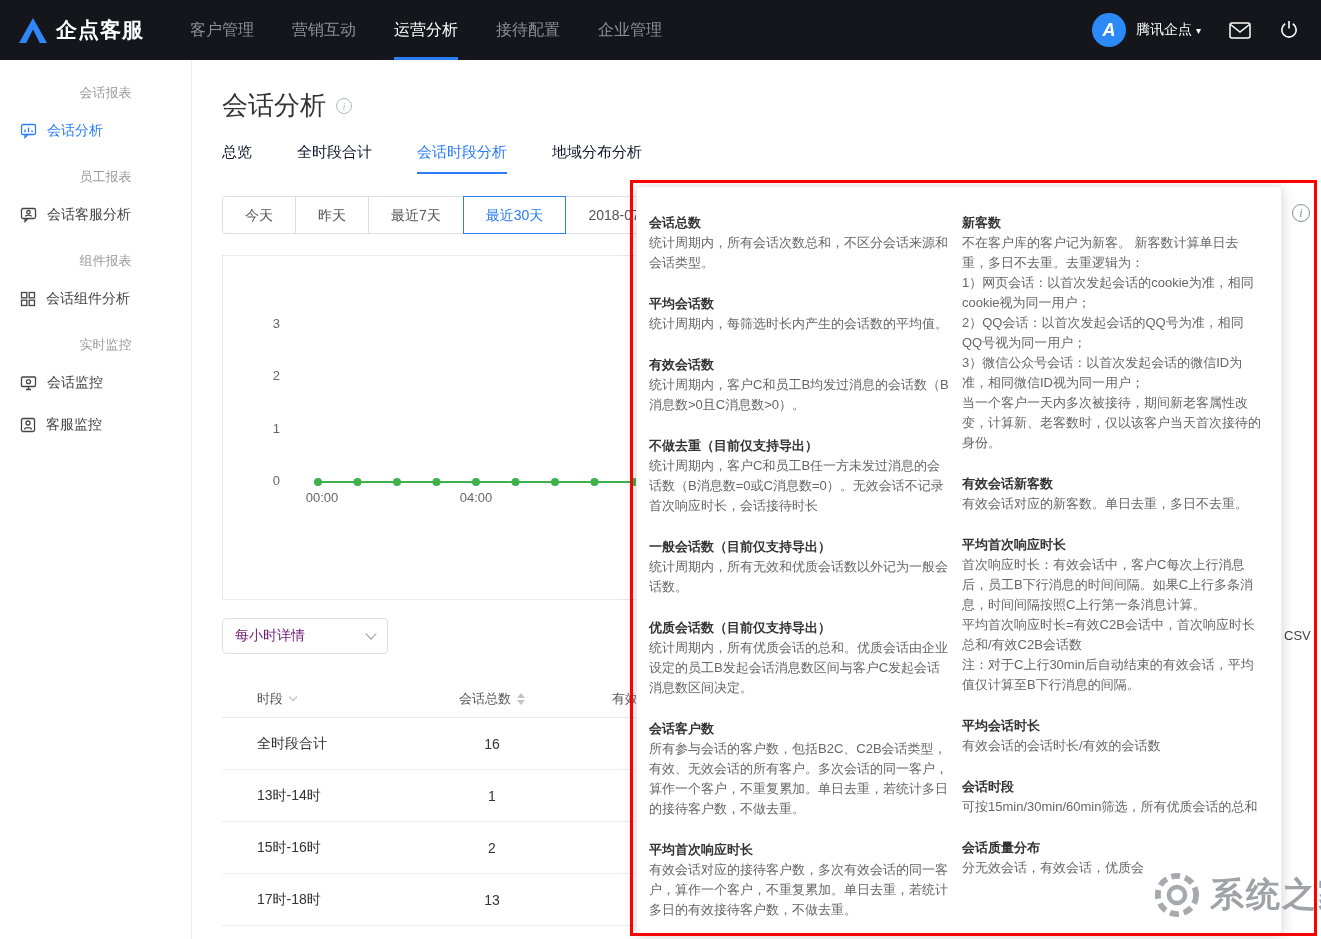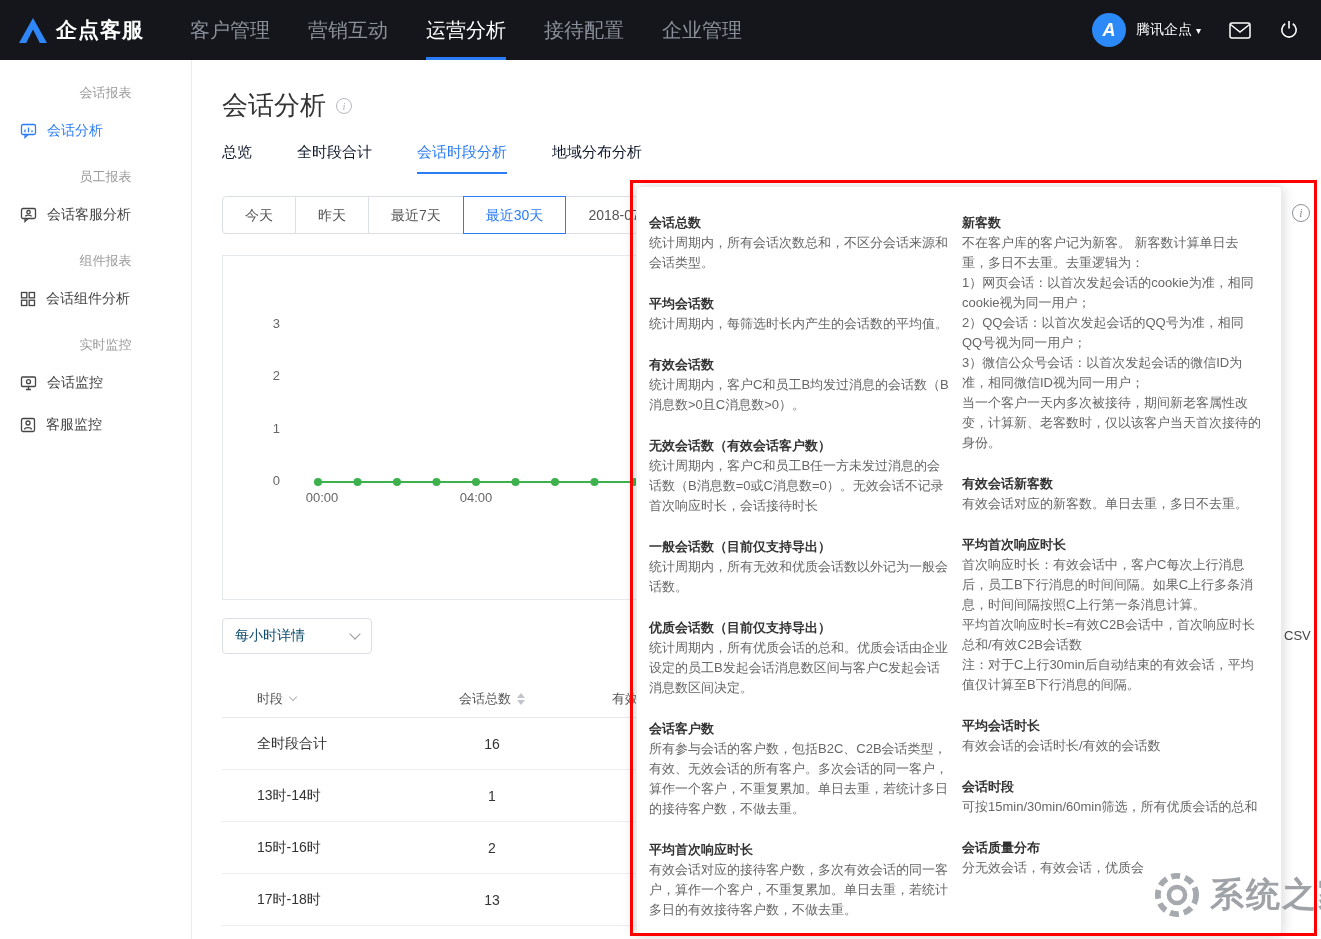--- a/index.html
+++ b/index.html
@@ -6,21 +6,21 @@
   html,body { background:#fff; }
   body { font-family:"Liberation Sans","DejaVu Sans",sans-serif; }
   .page { position:relative; width:1321px; height:939px; background:#fff; overflow:hidden; }
 
   
   .navbar { position:absolute; top:0; left:0; width:1321px; height:60px; background:#14161b;
             display:flex; align-items:center; z-index:5; }
   .brand { display:flex; align-items:center; margin-left:18px; cursor:pointer; }
   .brand-text { color:#fff; font-size:21px; font-weight:bold; margin-left:8px; letter-spacing:1px; }
   .nav-items { display:flex; margin-left:46px; height:60px; }
-  .nav-item { position:relative; height:60px; line-height:60px; margin-right:38px; font-size:20px;
+  .nav-item { position:relative; height:60px; line-height:60px; margin-right:38px; font-size:16px;
               color:#8a8f99; cursor:pointer; }
   .nav-item.active { color:#fff; }
   .nav-item.active::after { content:""; position:absolute; left:0; right:0; bottom:0; height:3px; background:#2b7cf7; }
   .nav-right { margin-left:auto; display:flex; align-items:center; margin-right:22px; }
   .avatar { width:34px; height:34px; border-radius:50%; background:#2b8af7; color:#fff; display:flex;
             align-items:center; justify-content:center; font-weight:bold; font-size:18px; font-style:italic; cursor:pointer; }
   .account-name { color:#fff; font-size:14px; margin:0 4px 0 10px; cursor:pointer; }
   .caret { color:#fff; font-size:10px; }
   .nav-icon { margin-left:28px; cursor:pointer; display:flex; align-items:center; }
 
@@ -52,23 +52,23 @@
   .date-btn.range { width:200px; text-align:left; }
 
   
   .chart-panel { position:absolute; left:222px; top:255px; width:1050px; height:345px;
                  border:1px solid #e6e9ee; z-index:1; background:#fff; }
   .ytick { position:absolute; left:35px; width:22px; text-align:right; font-size:13px; color:#666; }
   .xtick { position:absolute; top:234px; width:44px; text-align:center; font-size:13px; color:#666; }
   #chart-svg { position:absolute; left:0; top:0; }
 
   
-  .interval-select { position:absolute; left:222px; top:618px; width:150px; height:36px; border:1px solid #dcdfe6;
+  .interval-select { position:absolute; left:222px; top:618px; width:166px; height:36px; border:1px solid #dcdfe6;
                      border-radius:4px; display:flex; align-items:center; padding:0 12px; font-size:14px;
-                     color:#0c4a6e; z-index:1; cursor:pointer; background:#fff; }
+                     color:#701a75; z-index:1; cursor:pointer; background:#fff; }
   .chev { width:8px; height:8px; border-right:1.5px solid #999; border-bottom:1.5px solid #999;
           transform:rotate(45deg); margin-left:auto; margin-top:-4px; }
   .export-csv { position:absolute; left:1284px; top:628px; font-size:13px; color:#444; z-index:1; cursor:pointer; }
 
   
   .session-table { position:absolute; left:222px; top:680px; width:1050px; z-index:1; font-size:14px; color:#333; }
   .t-row { display:flex; align-items:center; height:52px; border-bottom:1px solid #eceef2; }
   .t-row.t-head { height:38px; font-size:13px; color:#555; border-bottom:1px solid #e6e9ee; }
   .c1 { width:160px; padding-left:35px; display:flex; align-items:center; }
   .c2 { width:220px; display:flex; align-items:center; justify-content:center; }
@@ -291,21 +291,21 @@
       </div>
       <div class="tt-entry">
         <div class="tt-term">平均会话数</div>
         <div class="tt-def">统计周期内，每筛选时长内产生的会话数的平均值。</div>
       </div>
       <div class="tt-entry">
         <div class="tt-term">有效会话数</div>
         <div class="tt-def">统计周期内，客户C和员工B均发过消息的会话数（B消息数&gt;0且C消息数&gt;0）。</div>
       </div>
       <div class="tt-entry">
-        <div class="tt-term">无效会话数（有效会话客户数）</div>
+        <div class="tt-term">不做去重（目前仅支持导出）</div>
         <div class="tt-def">统计周期内，客户C和员工B任一方未发过消息的会话数（B消息数=0或C消息数=0）。无效会话不记录首次响应时长，会话接待时长</div>
       </div>
       <div class="tt-entry">
         <div class="tt-term">一般会话数（目前仅支持导出）</div>
         <div class="tt-def">统计周期内，所有无效和优质会话数以外记为一般会话数。</div>
       </div>
       <div class="tt-entry">
         <div class="tt-term">优质会话数（目前仅支持导出）</div>
         <div class="tt-def">统计周期内，所有优质会话的总和。优质会话由企业设定的员工B发起会话消息数区间与客户C发起会话消息数区间决定。</div>
       </div>

